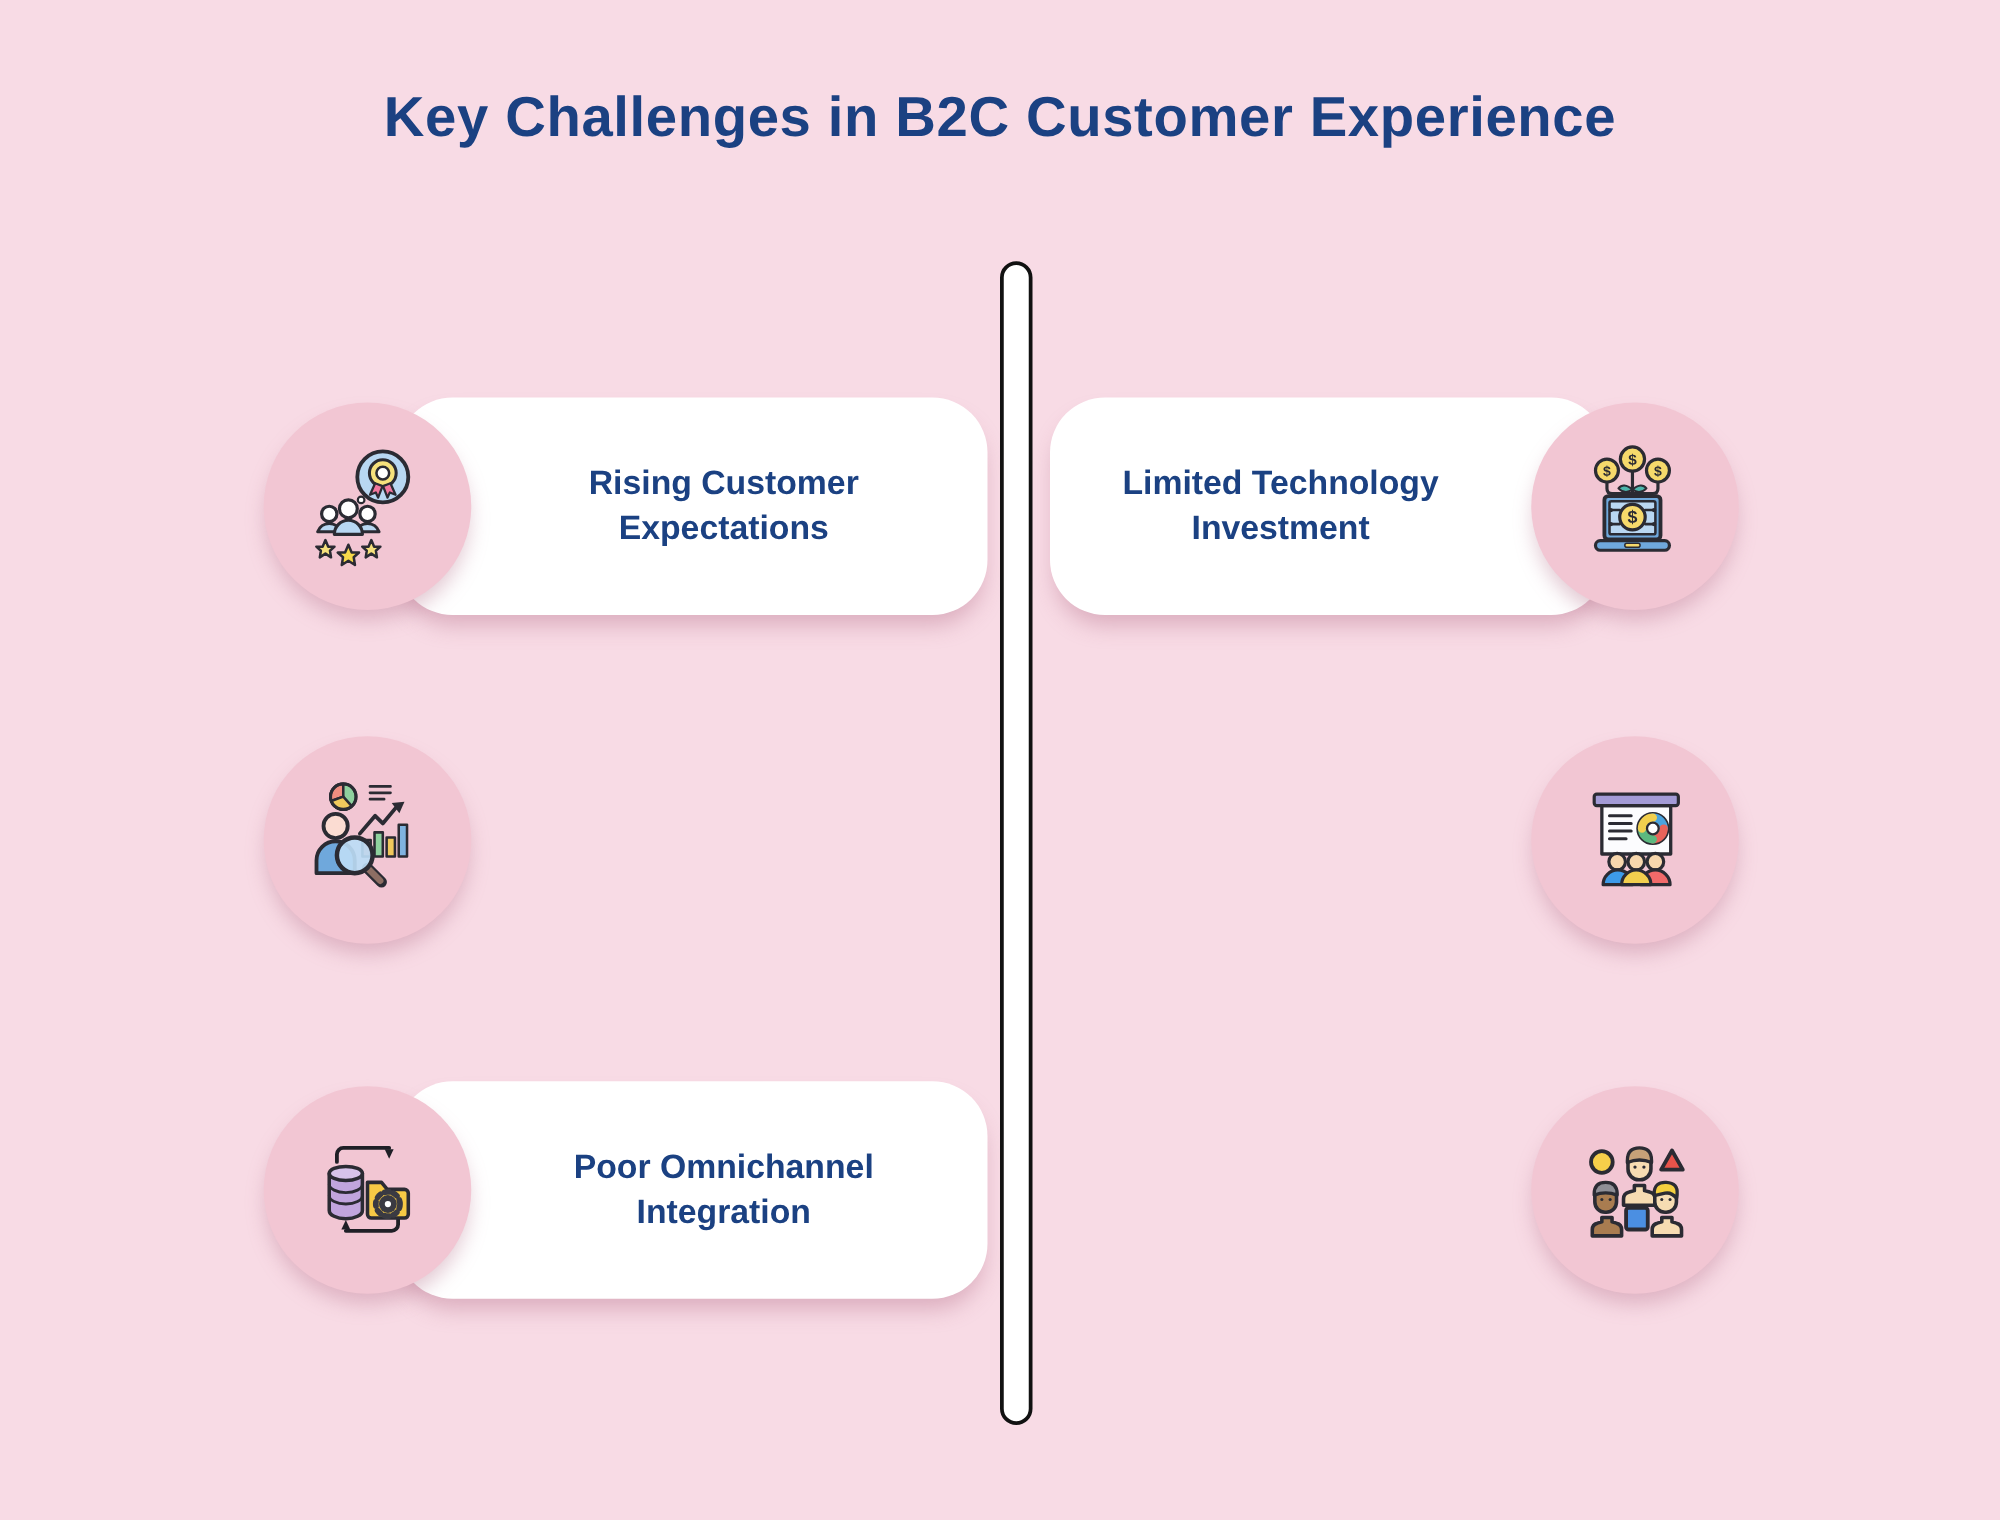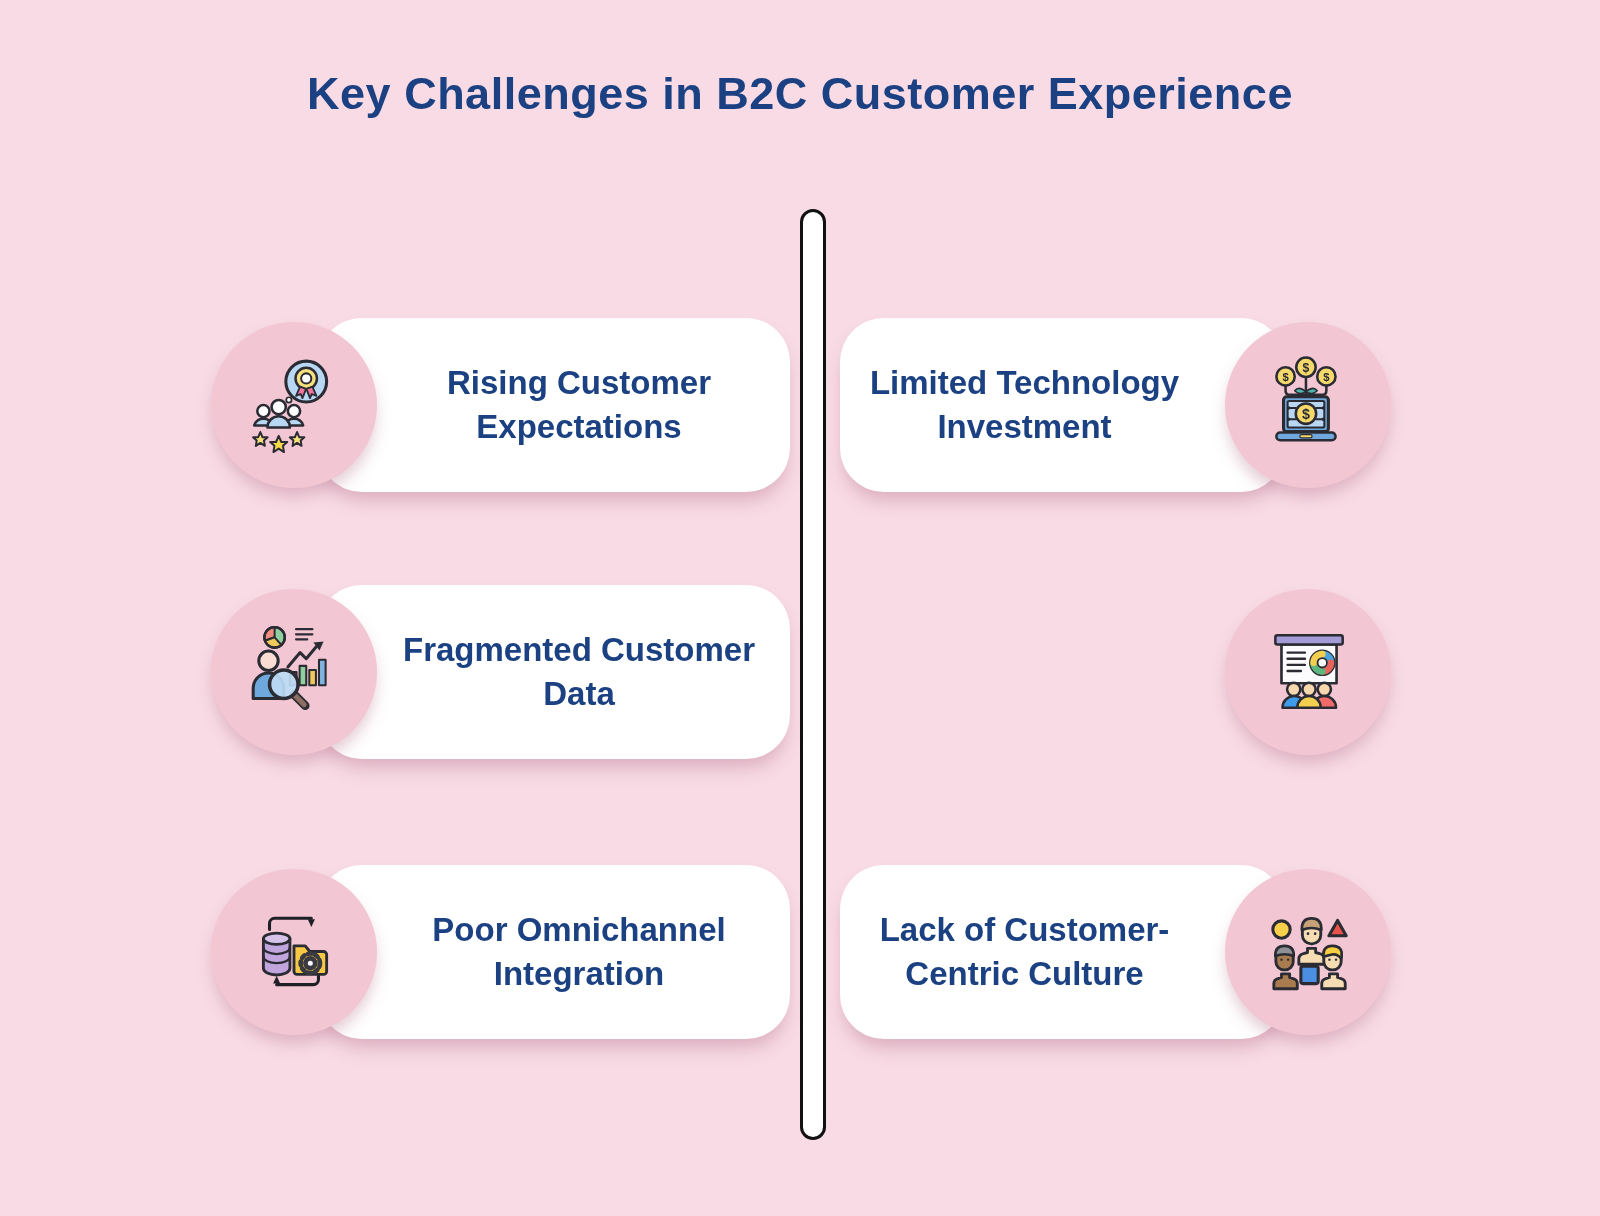--- a/index.html
+++ b/index.html
@@ -5,21 +5,21 @@
   html,body{margin:0;padding:0;}
   body{width:1600px;height:1216px;overflow:hidden;font-family:"Liberation Sans",sans-serif;}
   .canvas{position:relative;width:1600px;height:1216px;background:var(--bg,#f8dbe5);}
   .title{position:absolute;top:68px;left:0;width:1600px;text-align:center;margin:0;
          font-size:45px;font-weight:700;letter-spacing:0.5px;color:var(--txt,#1b4182);}
   .divider{position:absolute;left:800px;top:209px;width:20px;height:925px;
            background:#ffffff;border:3px solid #111111;border-radius:14px;}
   .card{position:absolute;background:#ffffff;border-radius:44px;z-index:1;
         display:flex;align-items:center;justify-content:center;
         box-shadow:0 12px 18px -4px rgba(183,118,143,0.45);}
-  .card .label{font-size:33px;line-height:1.32;font-weight:700;color:var(--txt,#1b4182);
+  .card .label{font-size:27px;line-height:1.32;font-weight:700;color:var(--txt,#1b4182);
                text-align:center;white-space:pre-line;}
   .card.left{left:318px;width:472px;padding-left:80px;padding-right:30px;box-sizing:border-box;}
   .card.right{left:840px;width:445px;padding-left:24px;padding-right:100px;box-sizing:border-box;}
   .row1{top:318px;height:174px;}
   .row2{top:585px;height:174px;}
   .row3{top:865px;height:174px;}
   .bubble{position:absolute;width:166px;height:166px;border-radius:50%;z-index:2;
           background:var(--circle,#f2c6d3);display:flex;align-items:center;justify-content:center;
           box-shadow:0 10px 16px -2px rgba(183,118,143,0.40);}
   .bubble.left{left:211px;}
@@ -85,24 +85,20 @@
         <circle cx="31" cy="64" r="1.7" fill="#2b2b33"></circle>
       <circle cx="65" cy="53" r="1.7" fill="#2b2b33"></circle>
         <circle cx="65" cy="64" r="1.7" fill="#2b2b33"></circle>
       <circle cx="48" cy="58.5" r="10" fill="#f6d96b" stroke="#2b2b33" stroke-width="2.5"></circle>
       <text class="coin-txt" x="48" y="63.5" font-size="14" text-anchor="middle">$</text>
       <rect x="19" y="77" width="58" height="7.5" rx="3.7" fill="#6fa8dc" stroke="#2b2b33" stroke-width="2.5"></rect>
       <rect x="42" y="79" width="12" height="3.2" rx="1.6" fill="#f6d96b" stroke="#2b2b33" stroke-width="1.2"></rect>
     </svg>
   </div>
 
-  <section class="card left row2">
-    <span class="label">Fragmented Customer
-Data</span>
-  </section>
   <div class="bubble left brow2">
     <svg viewBox="0 0 100 100">
       <circle cx="31" cy="16" r="10" fill="#8fd19e" stroke="#2b2b33" stroke-width="2.2"></circle>
       <path d="M31 16 L31 6 A10 10 0 0 0 21.6 19.4 Z" fill="#ef8d80" stroke="#2b2b33" stroke-width="2"></path>
       <path d="M31 16 L21.6 19.4 A10 10 0 0 0 37.8 23.6 Z" fill="#f0c95c" stroke="#2b2b33" stroke-width="2"></path>
       <circle cx="31" cy="16" r="10" fill="none" stroke="#2b2b33" stroke-width="2.4"></circle>
       <path d="M52 8 h16 M52 13 h16 M52 18 h11" stroke="#2b2b33" stroke-width="2.2"></path>
       <path d="M44 45 L56 31 L62 37 L72 25" fill="none" stroke="#2b2b33" stroke-width="3"></path>
       <polygon points="69,21 79,20 75,29" fill="#2b2b33"></polygon>
       <rect x="46" y="50" width="6.5" height="13" fill="#ef8d80" stroke="#2b2b33" stroke-width="2"></rect>
@@ -151,24 +147,20 @@
       <path d="M20 45.5 c0 3.6 5.8 6.5 13 6.5 s13 -2.9 13 -6.5" fill="none" stroke="#2b2b33" stroke-width="2.2"></path>
       <path d="M20 54.5 c0 3.6 5.8 6.5 13 6.5 s13 -2.9 13 -6.5" fill="none" stroke="#2b2b33" stroke-width="2.2"></path>
       <ellipse cx="33" cy="37" rx="13" ry="5.5" fill="#d7c3ea" stroke="#2b2b33" stroke-width="2.8"></ellipse>
       <path d="M50 44 h11 l4.5 5.5 H79 a3 3 0 0 1 3 3 V69 a3 3 0 0 1 -3 3 H53 a3 3 0 0 1 -3 -3 z" fill="#f6c945" stroke="#2b2b33" stroke-width="2.8"></path>
       <circle cx="66" cy="61" r="9.5" fill="none" stroke="#3a3a42" stroke-width="4.5" stroke-dasharray="3.4 3.6"></circle>
       <circle cx="66" cy="61" r="7" fill="#3a3a42"></circle>
       <circle cx="66" cy="61" r="3.2" fill="#ffffff" stroke="#3a3a42" stroke-width="1.5"></circle>
     </svg>
   </div>
 
-  <section class="card right row3">
-    <span class="label">Lack of Customer-
-Centric Culture</span>
-  </section>
   <div class="bubble right brow3">
     <svg viewBox="0 0 100 100">
       <circle cx="24" cy="28" r="8.5" fill="#f7cf4a" stroke="#2b2b33" stroke-width="3"></circle>
       <path d="M79 19 l8.5 15 h-17 z" fill="#e8534a" stroke="#2b2b33" stroke-width="3"></path>
       <rect x="43" y="64" width="17" height="17" rx="2" fill="#4b8fe2" stroke="#2b2b33" stroke-width="3"></rect>
       <path d="M41 62 v-5 q0 -4.5 4.5 -5.5 l4 -1 v-4 h8 v4 l4 1 q4.5 1 4.5 5.5 v5 z" fill="#f6dcb2" stroke="#2b2b33" stroke-width="2.8"></path>
       <rect x="44.5" y="18" width="18" height="24" rx="8.5" fill="#f6dcb2" stroke="#2b2b33" stroke-width="2.8"></rect>
       <path d="M44 27 q0 -10 9.5 -10 q9.5 0 9.5 10 v1.5 q-9.5 -4 -19 0 z" fill="#c7a178" stroke="#2b2b33" stroke-width="2.6"></path>
       <circle cx="50" cy="32" r="1.3" fill="#2b2b33"></circle>
         <circle cx="57" cy="32" r="1.3" fill="#2b2b33"></circle>

